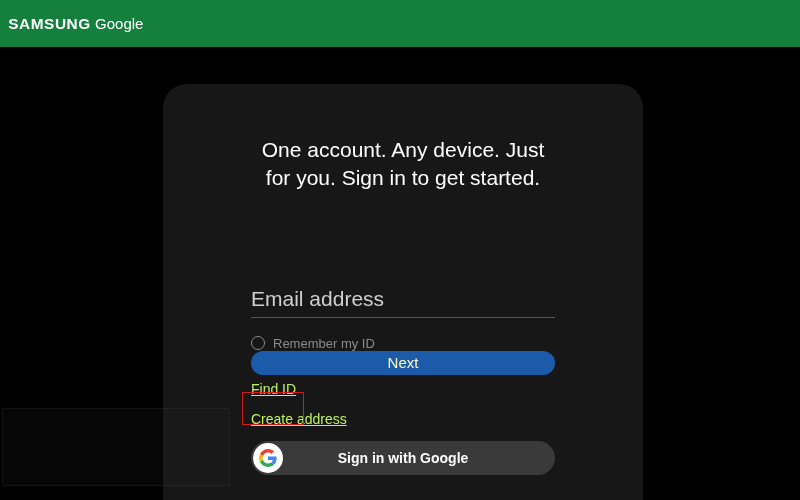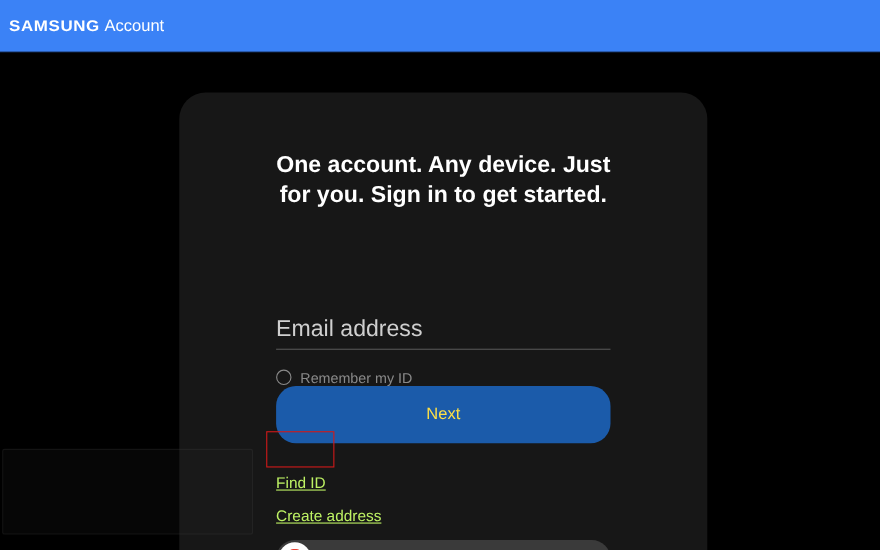--- a/index.html
+++ b/index.html
@@ -7,21 +7,21 @@
       width: 800px;
       height: 500px;
       background: #000;
       font-family: -apple-system, BlinkMacSystemFont, "Segoe UI", Arial, sans-serif;
       overflow: hidden;
       position: relative;
     }
     .topbar {
       height: 48px;
       width: 100%;
-      background: #3b82f6;
+      background: #15803d;
       display: flex;
       align-items: center;
       padding: 0 12px;
       border-bottom: 1px solid #000;
     }
     .brand {
       display: flex;
       align-items: baseline;
       gap: 8px;
     }
@@ -44,21 +44,21 @@
       top: 84px;
       width: 480px;
       height: 520px;
       background: #171717;
       border-radius: 24px;
       padding: 52px 88px 30px 88px;
     }
     .hero {
       color: #fff;
       font-size: 21px;
-      font-weight: 700;
+      font-weight: 400;
       text-align: center;
       line-height: 1.35;
       margin-bottom: 88px;
     }
     .field-row {
       position: relative;
       margin-bottom: 18px;
     }
     .email-input {
       width: 100%;
@@ -84,28 +84,28 @@
       border: 1.5px solid #8a8a8a;
       border-radius: 50%;
       flex-shrink: 0;
     }
     .remember-label {
       color: #8a8a8a;
       font-size: 13px;
     }
     .next-btn {
       width: 100%;
-      height: 52px;
+      height: 24px;
       background: #1b5baa;
       border: none;
       border-radius: 18px;
-      color: #fde047;
+      color: #fef9c3;
       font-size: 15px;
       cursor: pointer;
-      margin-bottom: 28px;
+      margin-bottom: 6px;
     }
     .link {
       display: inline-block;
       color: #bef264;
       font-size: 14px;
       text-decoration: underline;
       cursor: pointer;
       margin-bottom: 14px;
     }
     .link-block {
@@ -159,21 +159,21 @@
       border-radius: 2px;
       pointer-events: none;
     }
   </style>
 </head>
 <body>
 
 <div class="topbar">
   <div class="brand">
     <span class="brand-logo">SAMSUNG</span>
-    <span class="brand-sub">Account</span>
+    <span class="brand-sub">Google</span>
   </div>
 </div>
 
 <div class="card">
   <div class="hero">One account. Any device. Just for you. Sign in to get started.</div>
 
   <div class="field-row">
     <input type="text" class="email-input" placeholder="Email address" style="">
   </div>
 

